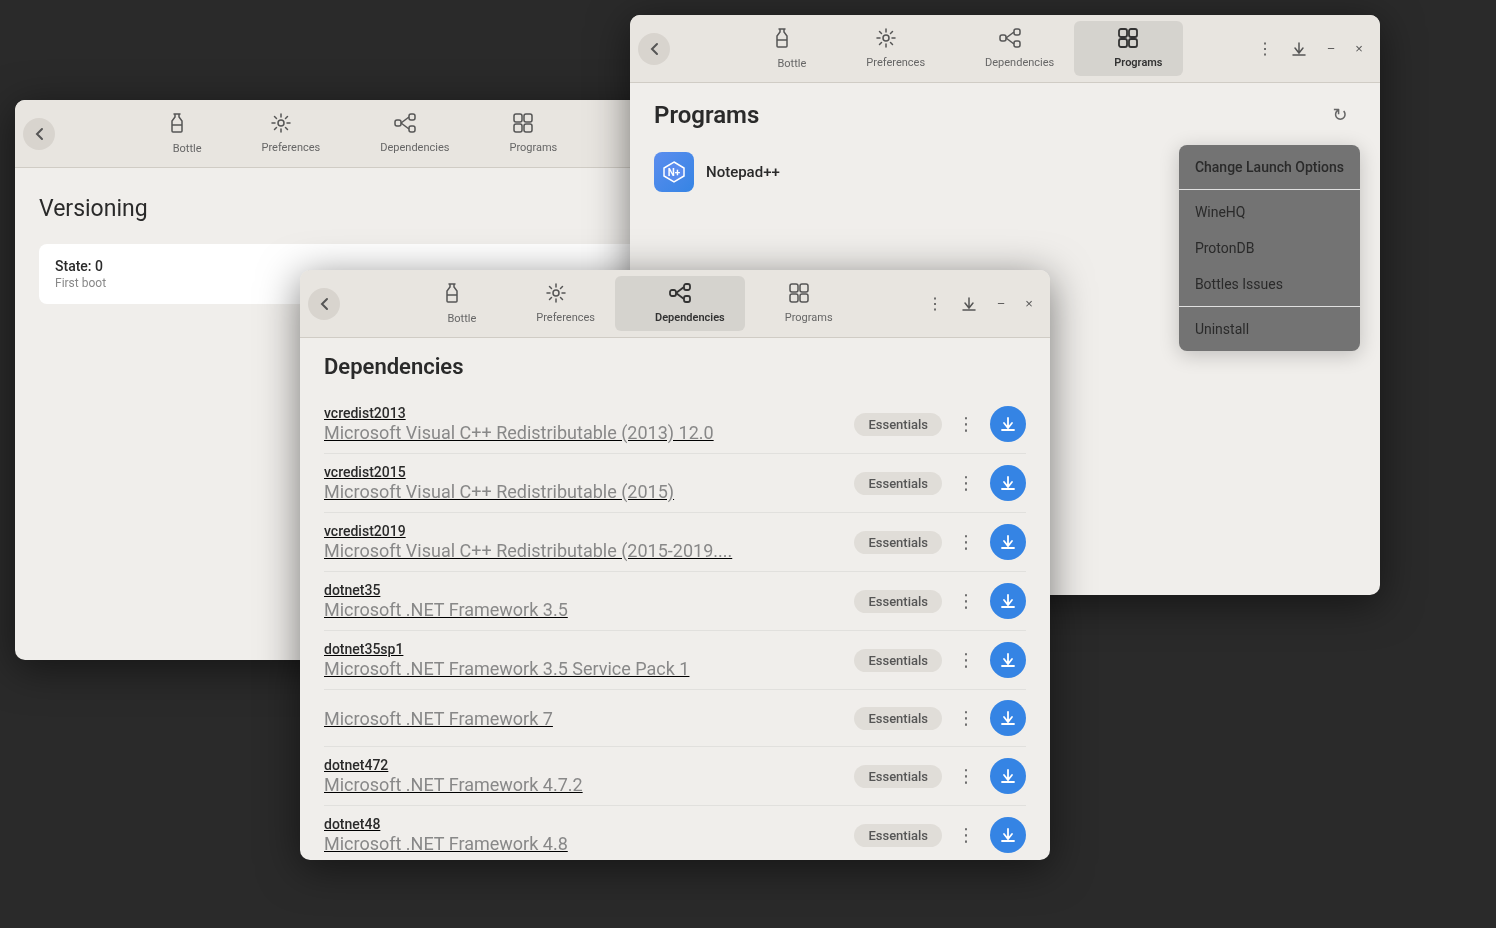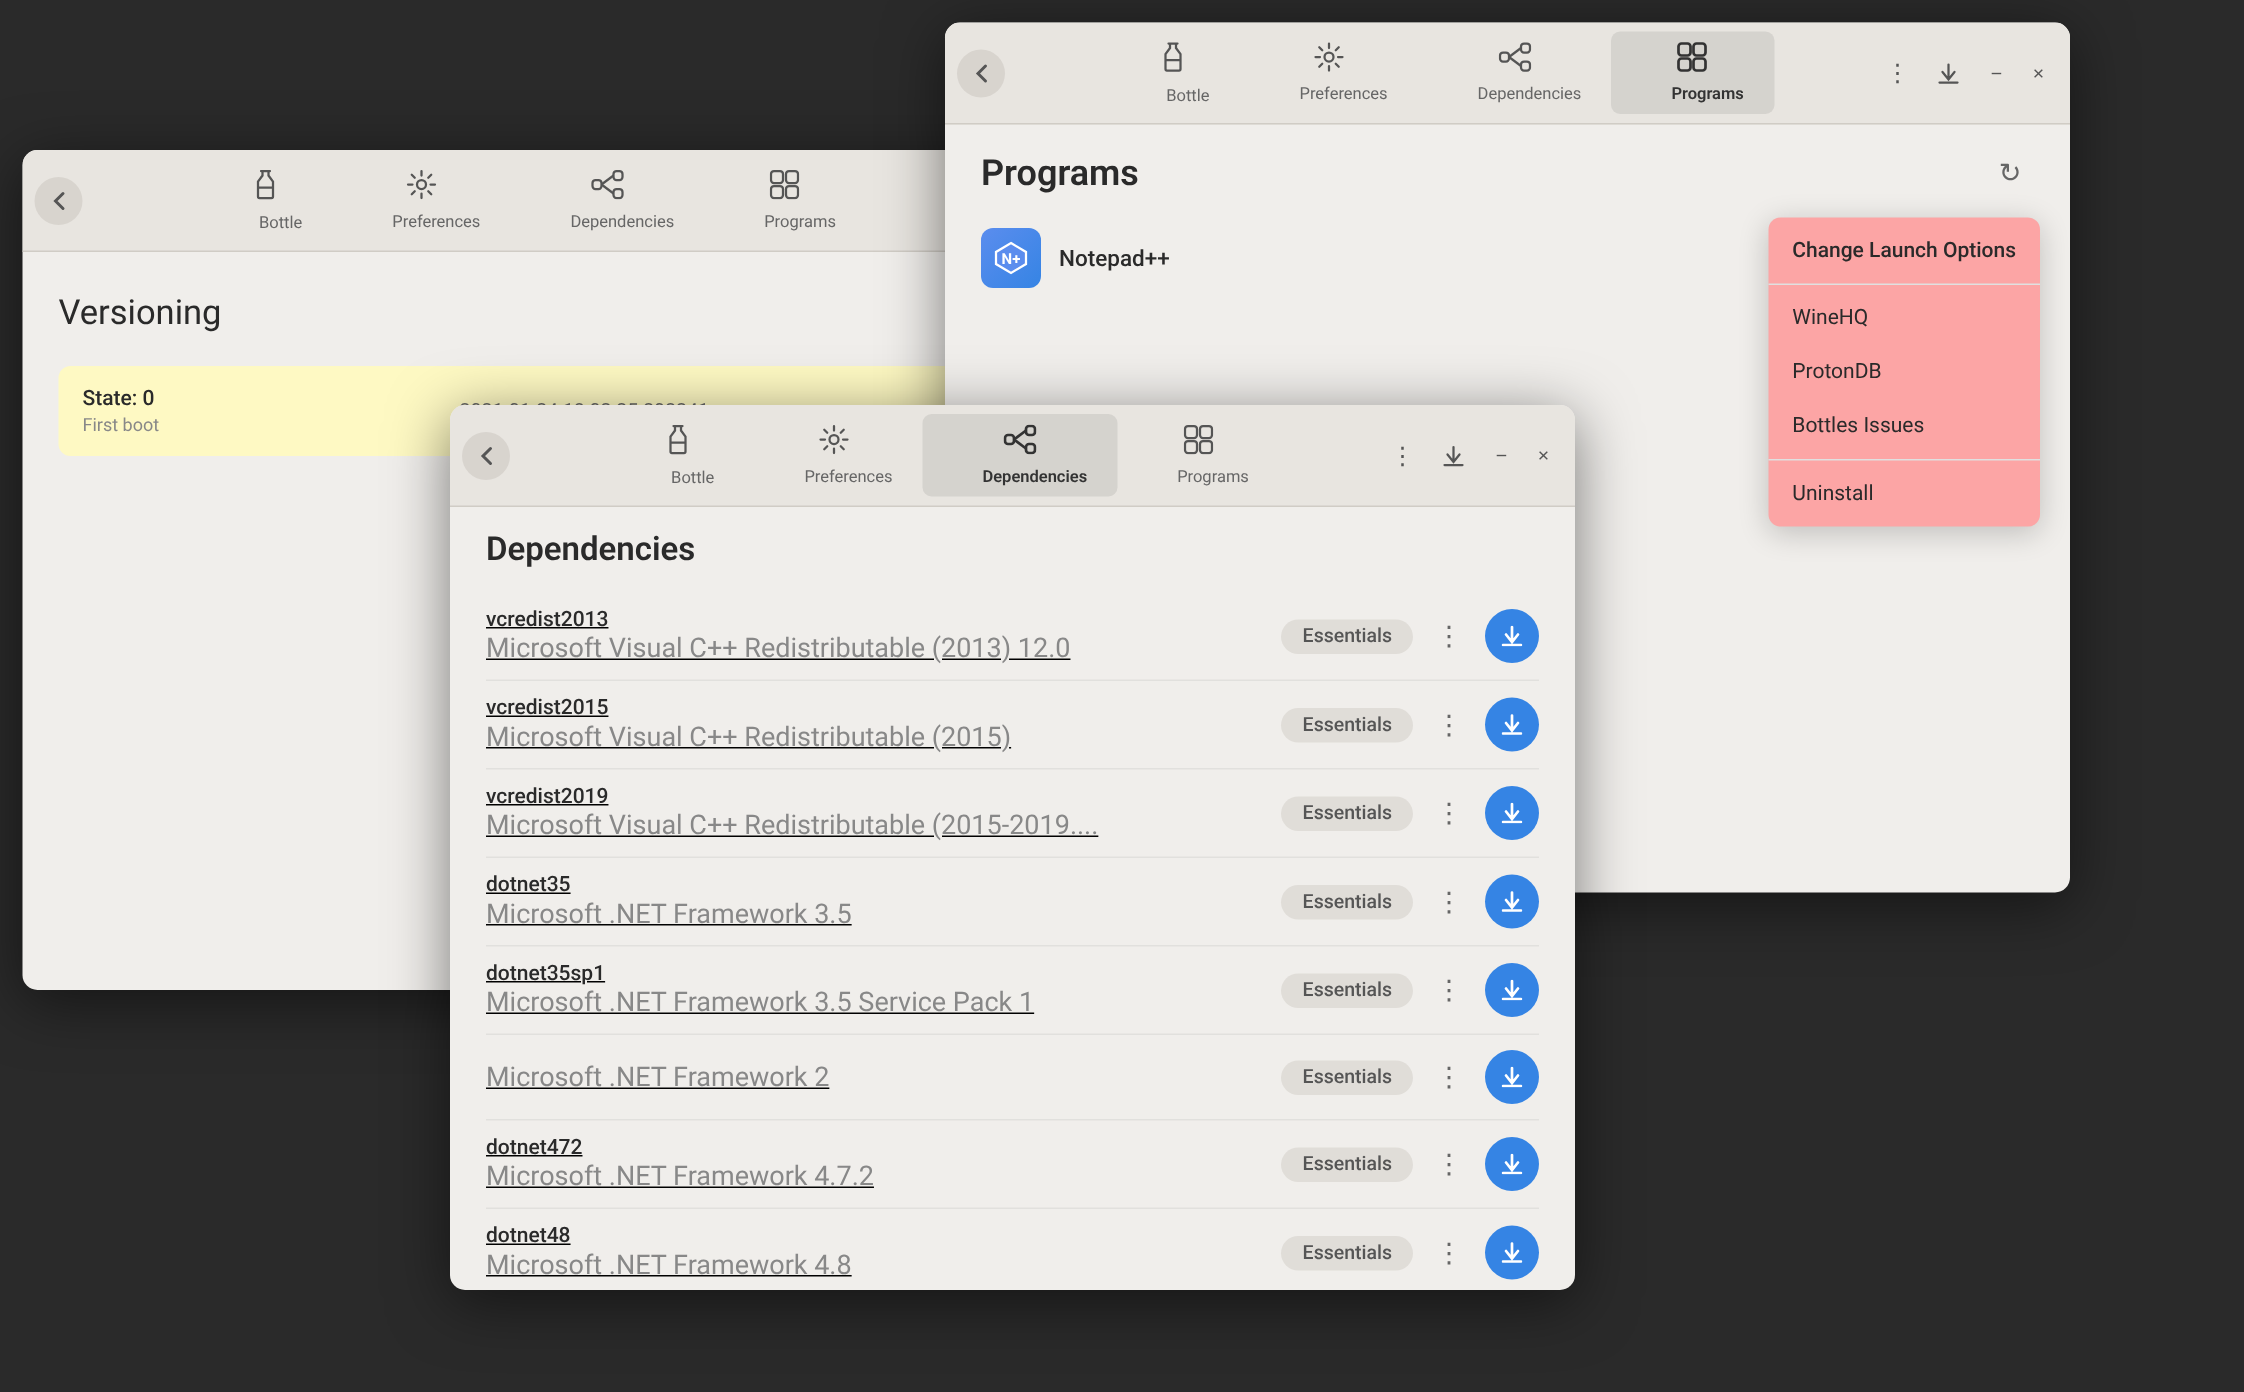--- a/index.html
+++ b/index.html
@@ -181,21 +181,21 @@
       border: none;
       cursor: pointer;
       font-size: 22px;
       color: #555;
       display: flex;
       align-items: center;
       justify-content: center;
     }
 
     .state-item {
-      background: #fef9c3;
+      background: #ffffff;
       border-radius: 8px;
       padding: 12px 16px;
       display: flex;
       align-items: center;
       justify-content: space-between;
     }
 
     .state-info .state-id {
       font-size: 14px;
       font-weight: 500;
@@ -331,21 +331,21 @@
       display: flex;
       align-items: center;
       justify-content: center;
       color: white;
       font-size: 18px;
     }
 
     
     .context-menu {
       position: absolute;
-      background: #fca5a5;
+      background: #737373;
       border-radius: 8px;
       box-shadow: 0 4px 20px rgba(0,0,0,0.2);
       padding: 4px 0;
       min-width: 180px;
       z-index: 1000;
     }
 
     .context-menu-item {
       padding: 10px 16px;
       font-size: 14px;
@@ -757,21 +757,21 @@
       <span class="dep-badge">Essentials</span>
       <button class="dep-menu-btn">⋮</button>
       <button class="dep-download-btn">
         <svg width="14" height="14" viewBox="0 0 14 14" fill="none">
           <path d="M7 1v9M3 6l4 5 4-5M1 13h12" stroke="white" stroke-width="1.8" stroke-linecap="round"></path>
         </svg>
       </button>
     </div>
         <div class="dep-item">
       <div class="dep-info">
-        <div class="dep-desc">Microsoft .NET Framework 2</div>
+        <div class="dep-desc">Microsoft .NET Framework 7</div>
       </div>
       <span class="dep-badge">Essentials</span>
       <button class="dep-menu-btn">⋮</button>
       <button class="dep-download-btn">
         <svg width="14" height="14" viewBox="0 0 14 14" fill="none">
           <path d="M7 1v9M3 6l4 5 4-5M1 13h12" stroke="white" stroke-width="1.8" stroke-linecap="round"></path>
         </svg>
       </button>
     </div>
         <div class="dep-item">

